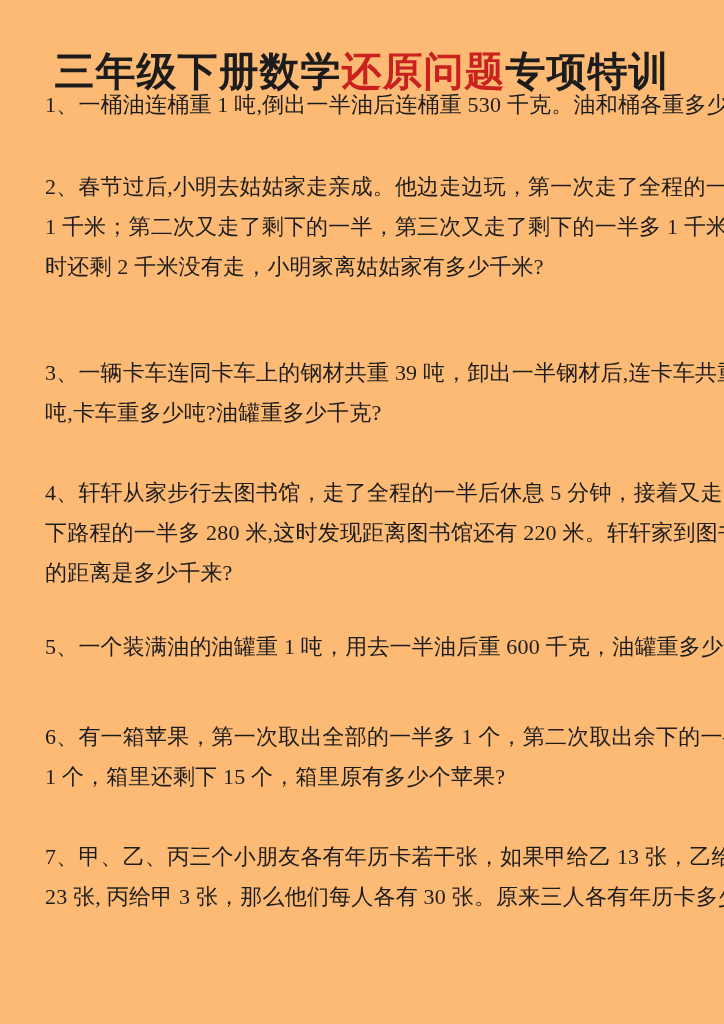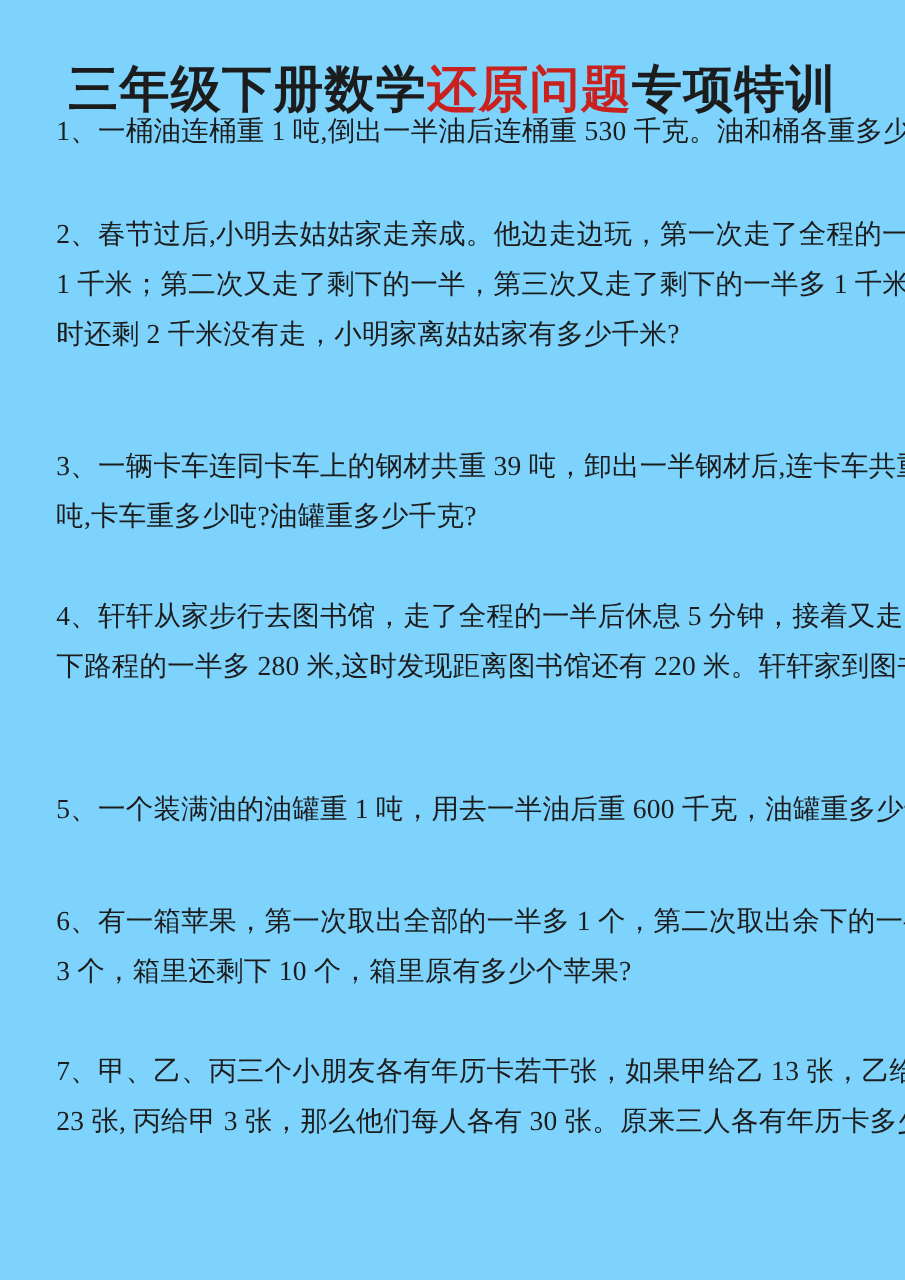--- a/index.html
+++ b/index.html
@@ -4,21 +4,21 @@
 <style>
   html, body {
     margin: 0;
     padding: 0;
     background: #ffffff;
   }
   .page {
     position: relative;
     width: 724px;
     height: 1024px;
-    background: #7dd3fc;
+    background: #fdba74;
     font-family: "Liberation Serif", "DejaVu Serif", serif;
     color: #1c1c1c;
     overflow: hidden;
   }
   .doc-title {
     position: absolute;
     top: 22px;
     left: 0;
     width: 100%;
     text-align: center;
@@ -70,29 +70,30 @@
   </div>
 
   <div class="question q3">
     <div class="line">3、一辆卡车连同卡车上的钢材共重 39 吨，卸出一半钢材后,连卡车共重 32</div>
     <div class="line">吨,卡车重多少吨?油罐重多少千克?</div>
   </div>
 
   <div class="question q4">
     <div class="line">4、轩轩从家步行去图书馆，走了全程的一半后休息 5 分钟，接着又走了剩</div>
     <div class="line">下路程的一半多 280 米,这时发现距离图书馆还有 220 米。轩轩家到图书馆</div>
+    <div class="line">的距离是多少千来?</div>
   </div>
 
   <div class="question q5">
     <div class="line">5、一个装满油的油罐重 1 吨，用去一半油后重 600 千克，油罐重多少千克?</div>
   </div>
 
   <div class="question q6">
     <div class="line">6、有一箱苹果，第一次取出全部的一半多 1 个，第二次取出余下的一半多</div>
-    <div class="line">3 个，箱里还剩下 10 个，箱里原有多少个苹果?</div>
+    <div class="line">1 个，箱里还剩下 15 个，箱里原有多少个苹果?</div>
   </div>
 
   <div class="question q7">
     <div class="line">7、甲、乙、丙三个小朋友各有年历卡若干张，如果甲给乙 13 张，乙给丙</div>
     <div class="line">23 张, 丙给甲 3 张，那么他们每人各有 30 张。原来三人各有年历卡多少张?</div>
   </div>
 
 </div>
 
 </body></html>

